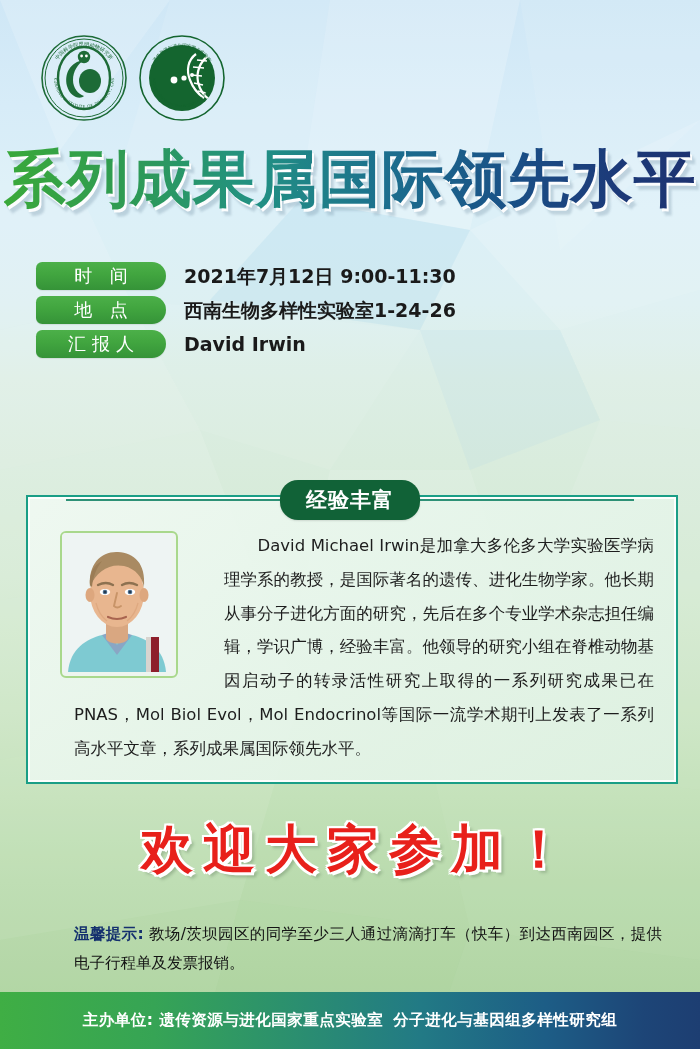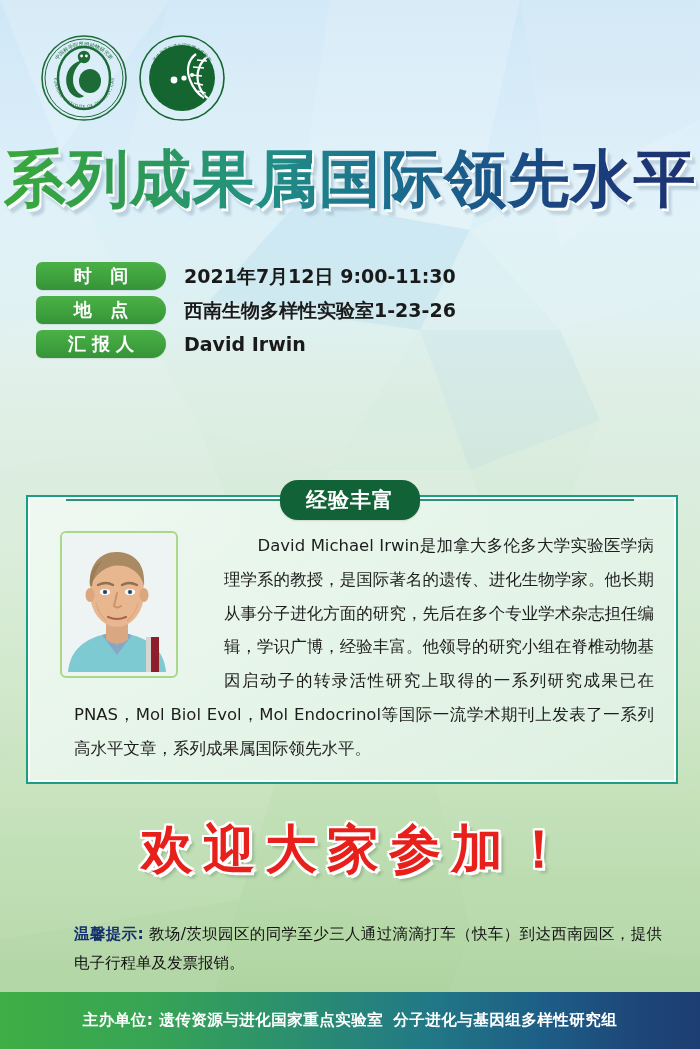--- a/index.html
+++ b/index.html
@@ -47,21 +47,21 @@
     line-height:1.05;
   }
 
   
   .info{position:absolute;left:36px;top:262px;z-index:5;width:630px;}
   .row{display:flex;align-items:flex-start;margin-bottom:6px;}
   .tag{
     flex:0 0 auto;width:130px;height:28px;line-height:28px;
     background:linear-gradient(180deg,#4cb049 0%,#41a53f 45%,#359338 100%);
     border-radius:7px 16px 16px 7px;
-    color:#fff;font-weight:bold;font-size:18px;text-align:center;
+    color:#fff;font-weight:normal;font-size:18px;text-align:center;
     letter-spacing:6px;text-indent:6px;
     box-shadow:0 1px 1px rgba(0,0,0,.08);
     font-family:"DejaVu Sans","Liberation Sans",sans-serif;
   }
   .val{
     margin-left:18px;color:#1a1a1a;font-weight:bold;font-size:19px;
     line-height:28px;white-space:pre-line;
     font-family:"DejaVu Sans","Liberation Sans",sans-serif;
   }
   .row.title-row .val{line-height:30px;}
@@ -231,21 +231,21 @@
     <div class="title">系列成果属国际领先水平</div>
   </div>
 
   <div class="info">
     <div class="row">
       <div class="tag">时 间</div>
       <div class="val">2021年7月12日 9:00-11:30</div>
     </div>
     <div class="row">
       <div class="tag">地 点</div>
-      <div class="val">西南生物多样性实验室1-23-26</div>
+      <div class="val">西南生物多样性实验室1-24-26</div>
     </div>
     <div class="row">
       <div class="tag">汇报人</div>
       <div class="val">David Irwin</div>
     </div>
   </div>
 
   <div class="bio-box">
     <div class="bio-inner">
       <div class="portrait">

